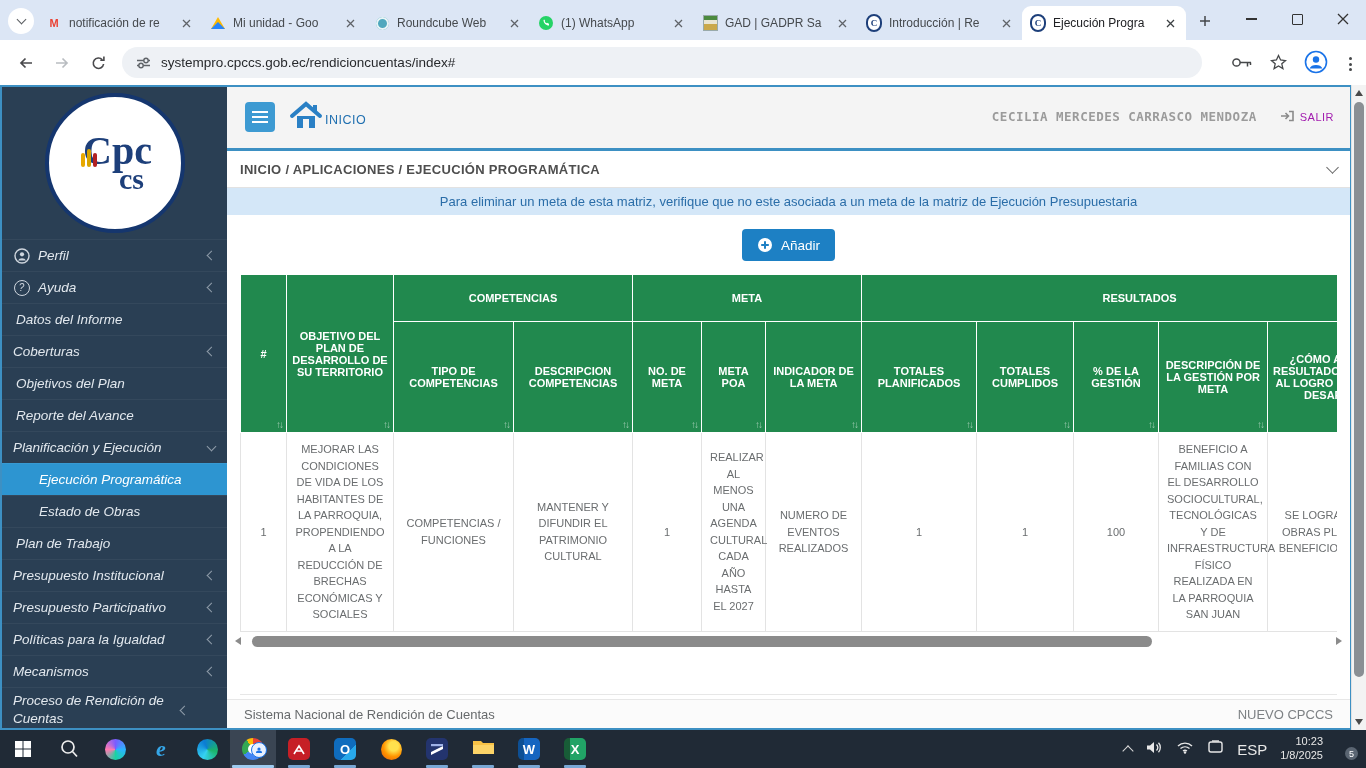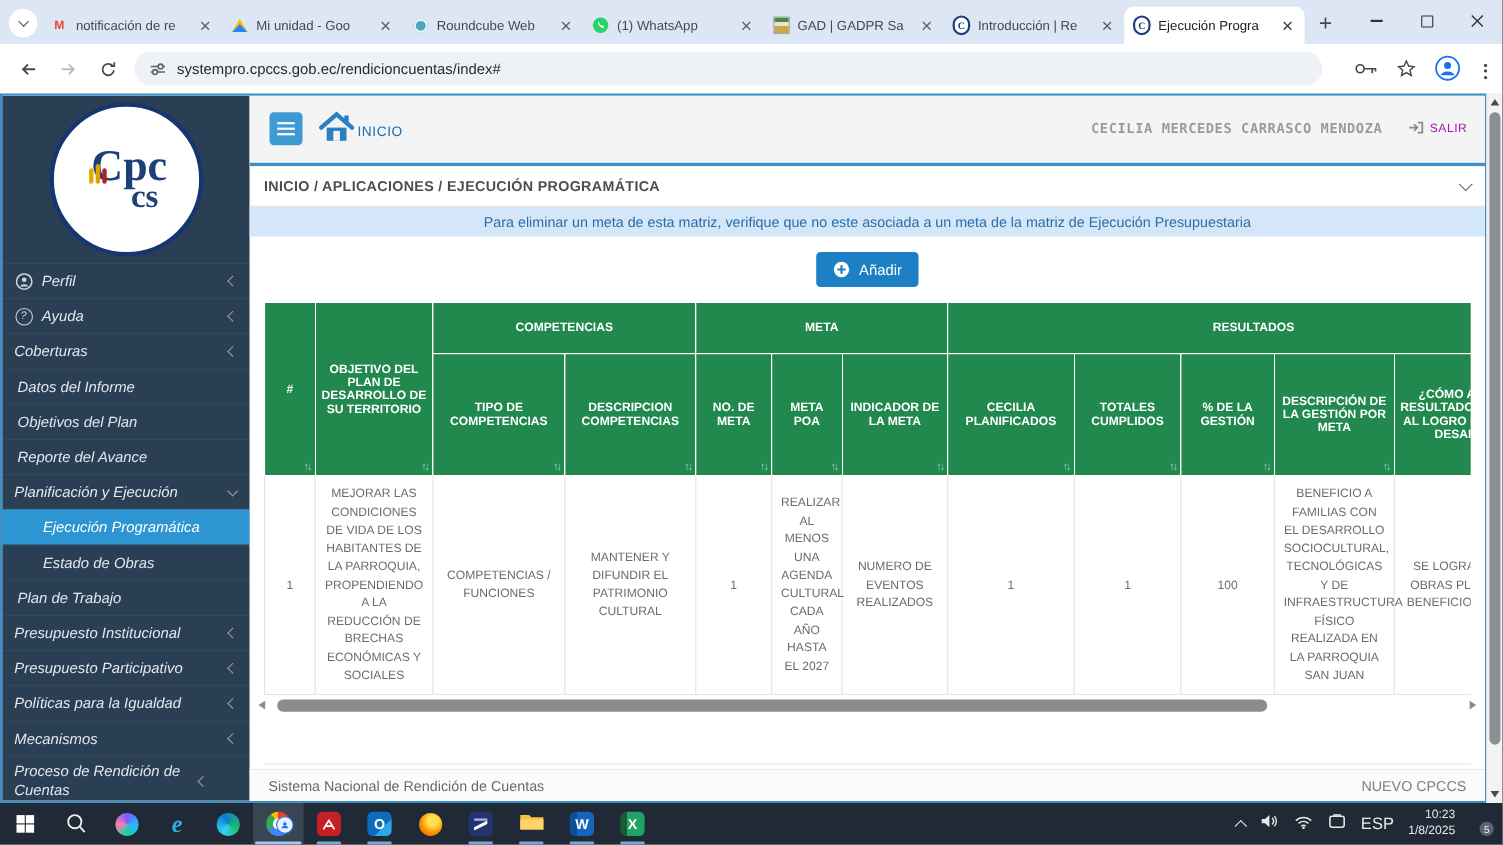--- a/index.html
+++ b/index.html
@@ -292,26 +292,26 @@
           <span class="lab">Perfil</span>
           <span class="chev left"></span>
         </div>
         <div class="mi">
           <span class="sideicon">
               <span class="qicon">?</span>
             </span>
           <span class="lab">Ayuda</span>
           <span class="chev left"></span>
         </div>
-        <div class="mi">
-          <span class="lab">Coberturas</span>
-          <span class="chev left"></span>
-        </div>
         <div class="mi sm">
           <span class="lab">Datos del Informe</span>
+        </div>
+        <div class="mi">
+          <span class="lab">Coberturas</span>
+          <span class="chev left"></span>
         </div>
         <div class="mi sm">
           <span class="lab">Objetivos del Plan</span>
         </div>
         <div class="mi sm">
           <span class="lab">Reporte del Avance</span>
         </div>
         <div class="mi">
           <span class="lab">Planificación y Ejecución</span>
           <span class="chev down"></span>
@@ -418,21 +418,21 @@
             <th colspan="2"><span>COMPETENCIAS</span></th>
             <th colspan="3"><span>META</span></th>
             <th colspan="5"><span>RESULTADOS</span></th>
           </tr>
           <tr class="hrow">
             <th><span>TIPO DE COMPETENCIAS</span><span class="sort">↑↓</span></th>
             <th><span>DESCRIPCION COMPETENCIAS</span><span class="sort">↑↓</span></th>
             <th><span>NO. DE META</span><span class="sort">↑↓</span></th>
             <th><span>META POA</span><span class="sort">↑↓</span></th>
             <th><span>INDICADOR DE LA META</span><span class="sort">↑↓</span></th>
-            <th><span>CECILIA PLANIFICADOS</span><span class="sort">↑↓</span></th>
+            <th><span>TOTALES PLANIFICADOS</span><span class="sort">↑↓</span></th>
             <th><span>TOTALES CUMPLIDOS</span><span class="sort">↑↓</span></th>
             <th><span>% DE LA GESTIÓN</span><span class="sort">↑↓</span></th>
             <th><span>DESCRIPCIÓN DE LA GESTIÓN POR META</span><span class="sort">↑↓</span></th>
             <th><span>¿CÓMO APORTA EL RESULTADO ALCANZADO AL LOGRO DEL PLAN DE DESARROLLO</span></th>
           </tr>
           <tr>
             <td>1</td>
             <td>MEJORAR LAS CONDICIONES DE VIDA DE LOS HABITANTES DE LA PARROQUIA, PROPENDIENDO A LA REDUCCIÓN DE BRECHAS ECONÓMICAS Y SOCIALES</td>
             <td>COMPETENCIAS / FUNCIONES</td>
             <td>MANTENER Y DIFUNDIR EL PATRIMONIO CULTURAL</td>

